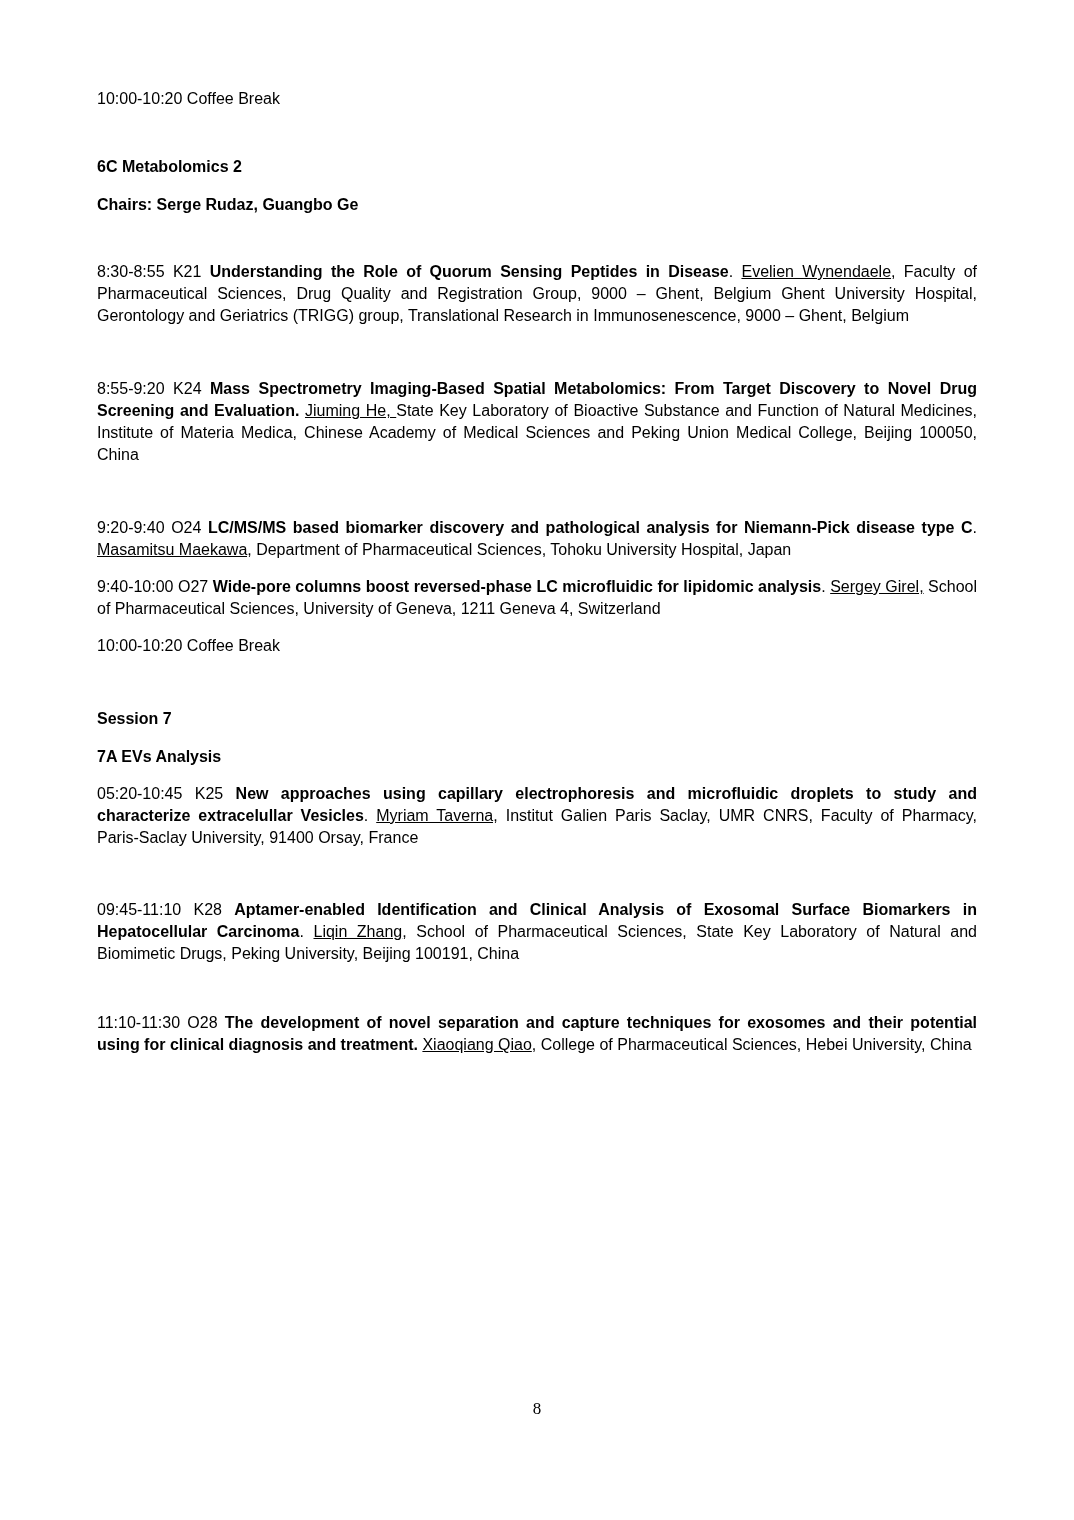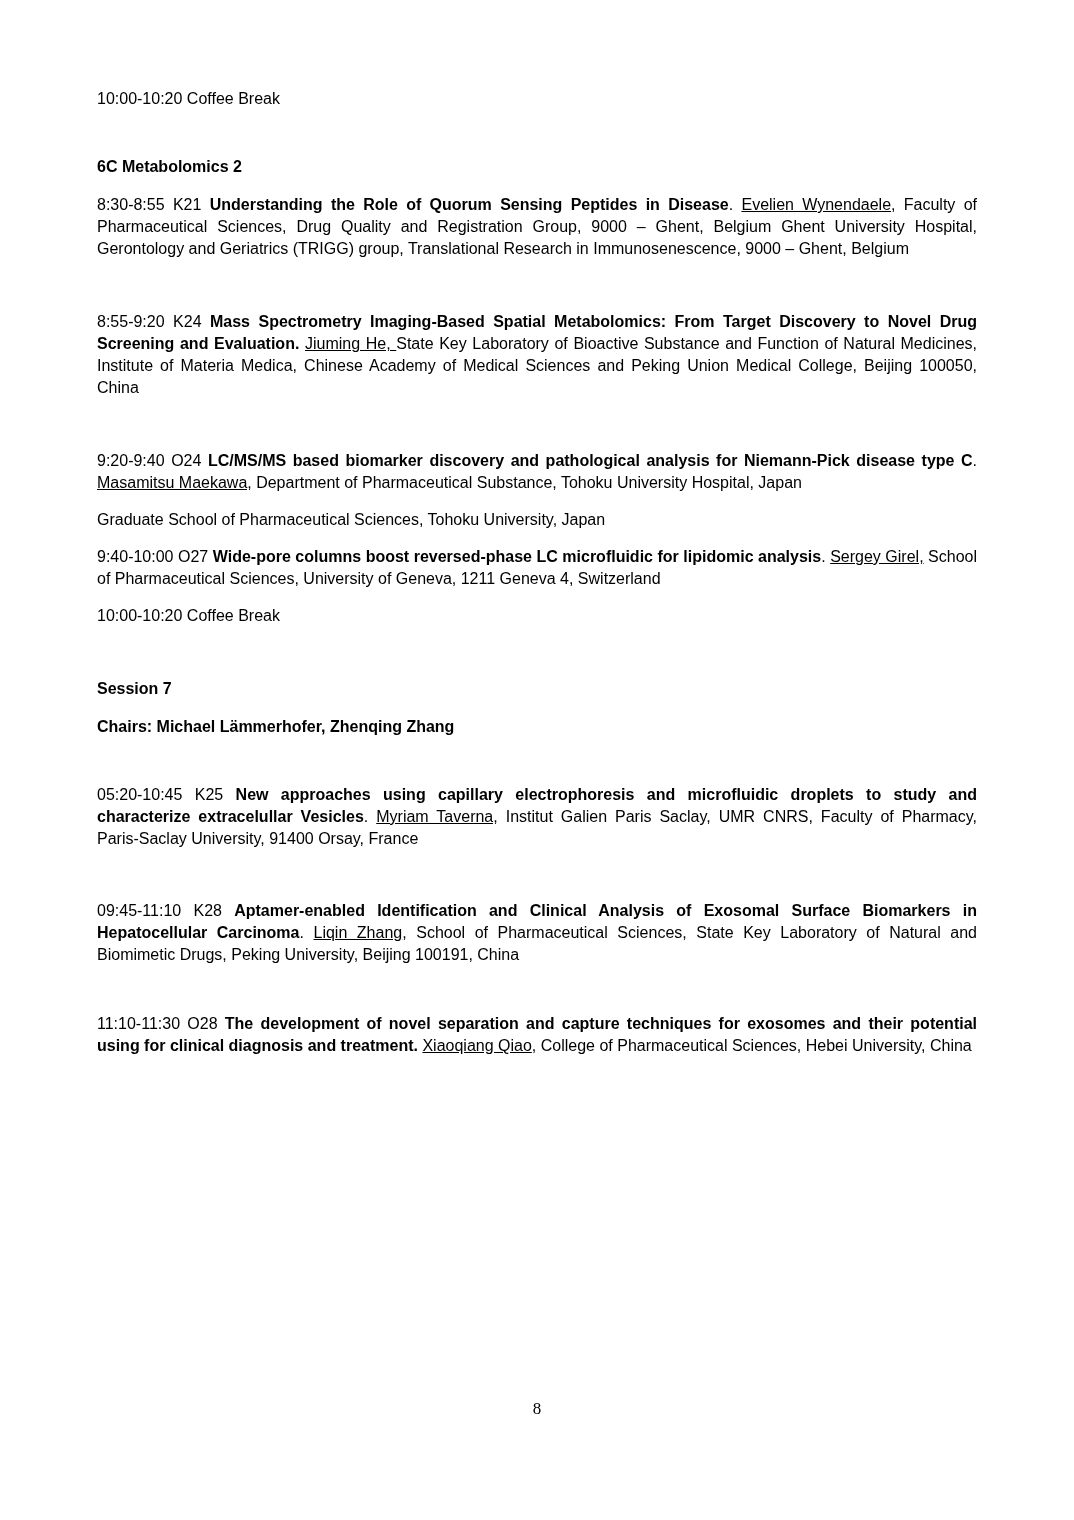--- a/index.html
+++ b/index.html
@@ -42,34 +42,34 @@
   }
 </style>
 </head>
 <body>
 
 <div class="page">
 
   <p class="mb-46">10:00-10:20 Coffee Break</p>
 
   <p class="bold mb-16">6C Metabolomics 2</p>
+  <p class="bold mb-45">Chairs: Serge Rudaz, Guangbo Ge</p>
 
   <p class="entry mb-51"><span>8:30-8:55 K21 </span><span class="bold">Understanding the Role of Quorum Sensing Peptides in Disease</span><span>. </span><span class="underline">Evelien Wynendaele</span><span>, Faculty of Pharmaceutical Sciences, Drug Quality and Registration Group, 9000 – Ghent, Belgium Ghent University Hospital, Gerontology and Geriatrics (TRIGG) group, Translational Research in Immunosenescence, 9000 – Ghent, Belgium</span></p>
 
   <p class="entry mb-51"><span>8:55-9:20 K24 </span><span class="bold">Mass Spectrometry Imaging-Based Spatial Metabolomics: From Target Discovery to Novel Drug Screening and Evaluation.</span><span> </span><span class="underline">Jiuming He, </span><span>State Key Laboratory of Bioactive Substance and Function of Natural Medicines, Institute of Materia Medica, Chinese Academy of Medical Sciences and Peking Union Medical College, Beijing 100050, China</span></p>
 
-  <p class="entry mb-15"><span>9:20-9:40 O24 </span><span class="bold">LC/MS/MS based biomarker discovery and pathological analysis for Niemann-Pick disease type C</span><span>. </span><span class="underline">Masamitsu Maekawa,</span><span> Department of Pharmaceutical Substance, Tohoku University Hospital, Japan</span></p>
-  <p class="entry mb-15">Graduate School of Pharmaceutical Sciences, Tohoku University, Japan</p>
+  <p class="entry mb-15"><span>9:20-9:40 O24 </span><span class="bold">LC/MS/MS based biomarker discovery and pathological analysis for Niemann-Pick disease type C</span><span>. </span><span class="underline">Masamitsu Maekawa,</span><span> Department of Pharmaceutical Sciences, Tohoku University Hospital, Japan</span></p>
 
   <p class="entry mb-15"><span>9:40-10:00 O27 </span><span class="bold">Wide-pore columns boost reversed-phase LC microfluidic for lipidomic analysis</span><span>. </span><span class="underline">Sergey Girel,</span><span> School of Pharmaceutical Sciences, University of Geneva, 1211 Geneva 4, Switzerland</span></p>
 
   <p class="mb-51">10:00-10:20 Coffee Break</p>
 
   <p class="bold mb-16">Session 7</p>
-  <p class="bold mb-46">Chairs: Michael Lämmerhofer, Zhenqing Zhang</p>
+  <p class="bold mb-15">7A EVs Analysis</p>
 
   <p class="entry mb-50"><span>05:20-10:45 K25 </span><span class="bold">New approaches using capillary electrophoresis and microfluidic droplets to study and characterize extracelullar Vesicles</span><span>. </span><span class="underline">Myriam Taverna,</span><span> Institut Galien Paris Saclay, UMR CNRS, Faculty of Pharmacy, Paris-Saclay University, 91400 Orsay, France</span></p>
 
   <p class="entry mb-47"><span>09:45-11:10 K28 </span><span class="bold">Aptamer-enabled Identification and Clinical Analysis of Exosomal Surface Biomarkers in Hepatocellular Carcinoma</span><span>. </span><span class="underline">Liqin Zhang</span><span>, School of Pharmaceutical Sciences, State Key Laboratory of Natural and Biomimetic Drugs, Peking University, Beijing 100191, China</span></p>
 
   <p class="entry"><span>11:10-11:30 O28 </span><span class="bold">The development of novel separation and capture techniques for exosomes and their potential using for clinical diagnosis and treatment.</span><span> </span><span class="underline">Xiaoqiang Qiao</span><span>, College of Pharmaceutical Sciences, Hebei University, China</span></p>
 
   <div class="page-footer">8</div>
 
 </div>

